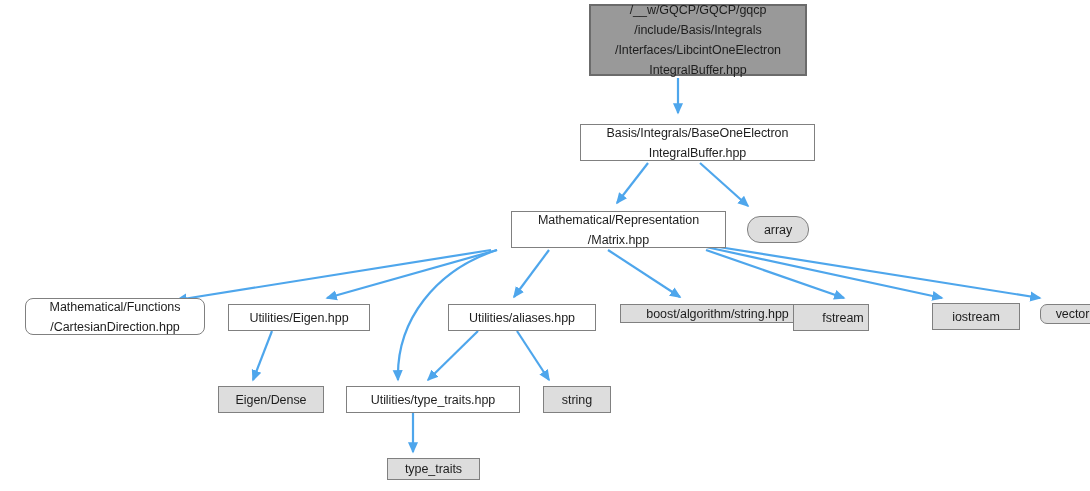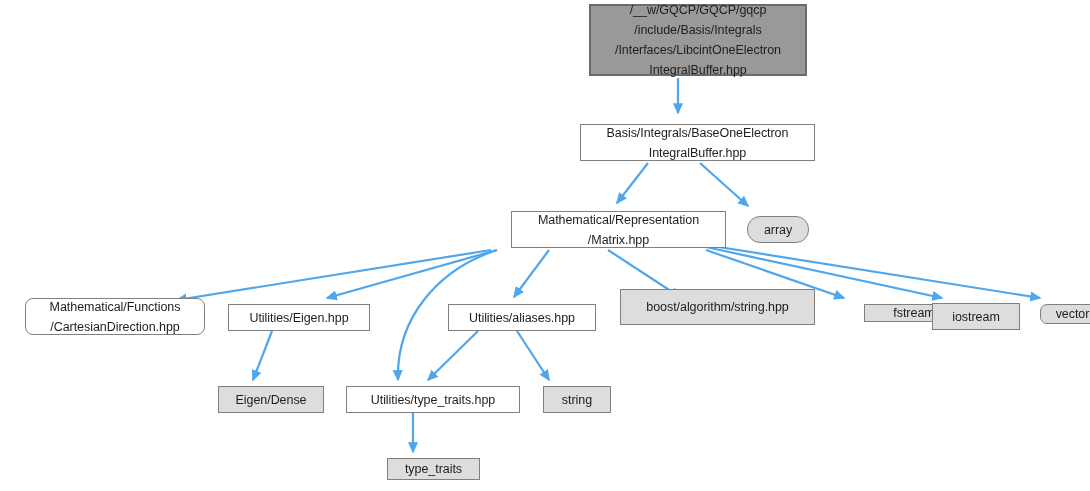--- a/index.html
+++ b/index.html
@@ -82,22 +82,22 @@
 IntegralBuffer.hpp</div>
       <div class="node" style="left: 560px; top: 124px; width: 235px; height: 37px;">Basis/Integrals/BaseOneElectron
 IntegralBuffer.hpp</div>
       <div class="node" style="left: 491px; top: 211px; width: 215px; height: 37px;">Mathematical/Representation
 /Matrix.hpp</div>
       <div class="node sys" style="left: 727px; top: 216px; width: 62px; height: 27px; border-radius: 13px;">array</div>
       <div class="node" style="left: 5px; top: 298px; width: 180px; height: 37px; border-radius: 8px;">Mathematical/Functions
 /CartesianDirection.hpp</div>
       <div class="node" style="left: 208px; top: 304px; width: 142px; height: 27px;">Utilities/Eigen.hpp</div>
       <div class="node" style="left: 428px; top: 304px; width: 148px; height: 27px;">Utilities/aliases.hpp</div>
-      <div class="node sys" style="left: 600px; top: 289px; width: 195px; height: 36px;">boost/algorithm/string.hpp</div>
-      <div class="node sys" style="left: 844px; top: 304px; width: 76px; height: 18px; padding-left: 24px;">fstream</div>
+      <div class="node sys" style="left: 600px; top: 304px; width: 195px; height: 19px;">boost/algorithm/string.hpp</div>
+      <div class="node sys" style="left: 773px; top: 304px; width: 76px; height: 27px; padding-left: 24px;">fstream</div>
       <div class="node sys" style="left: 912px; top: 303px; width: 88px; height: 27px;">iostream</div>
       <div class="node sys" style="left: 1020px; top: 304px; width: 65px; height: 20px; border-radius: 7px;">vector</div>
       <div class="node sys" style="left: 198px; top: 386px; width: 106px; height: 27px;">Eigen/Dense</div>
       <div class="node" style="left: 326px; top: 386px; width: 174px; height: 27px;">Utilities/type_traits.hpp</div>
       <div class="node sys" style="left: 523px; top: 386px; width: 68px; height: 27px;">string</div>
       <div class="node sys" style="left: 367px; top: 458px; width: 93px; height: 22px;">type_traits</div>
     </div>
 </div>
 
 </body></html>

